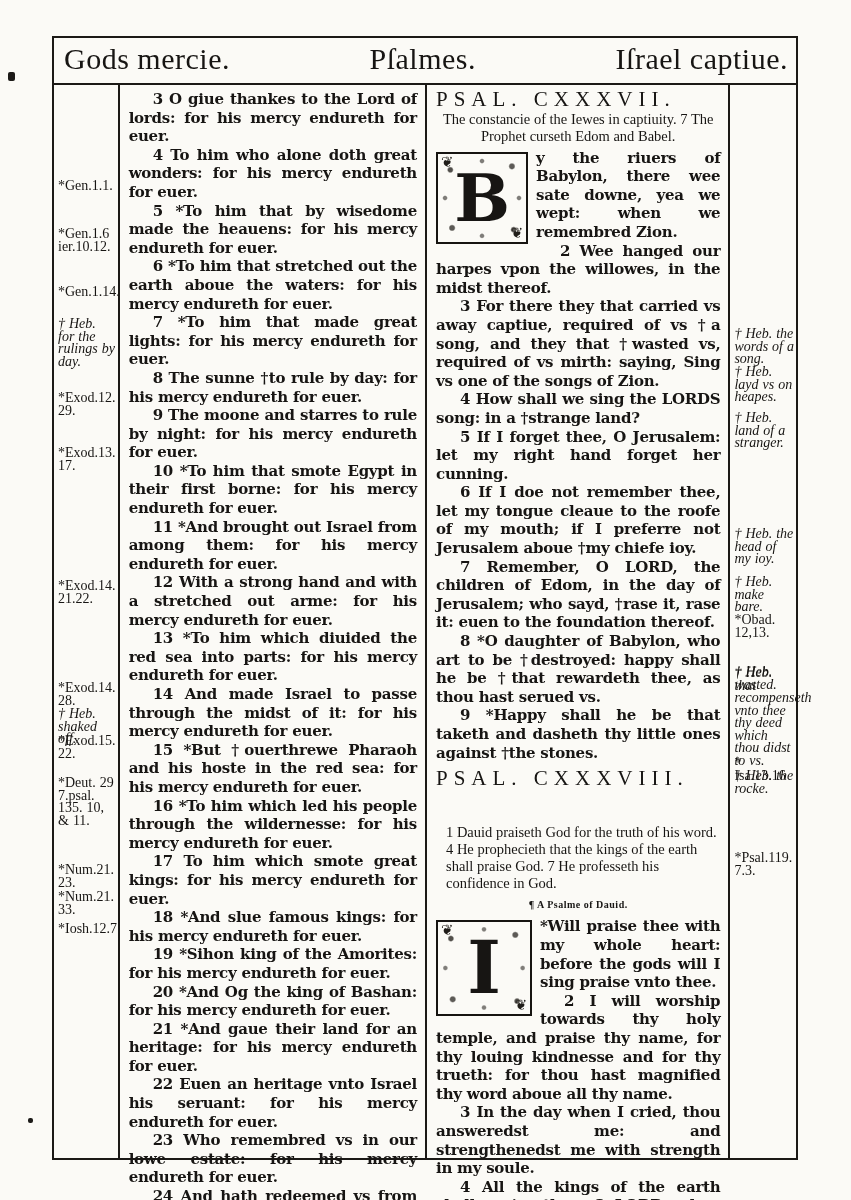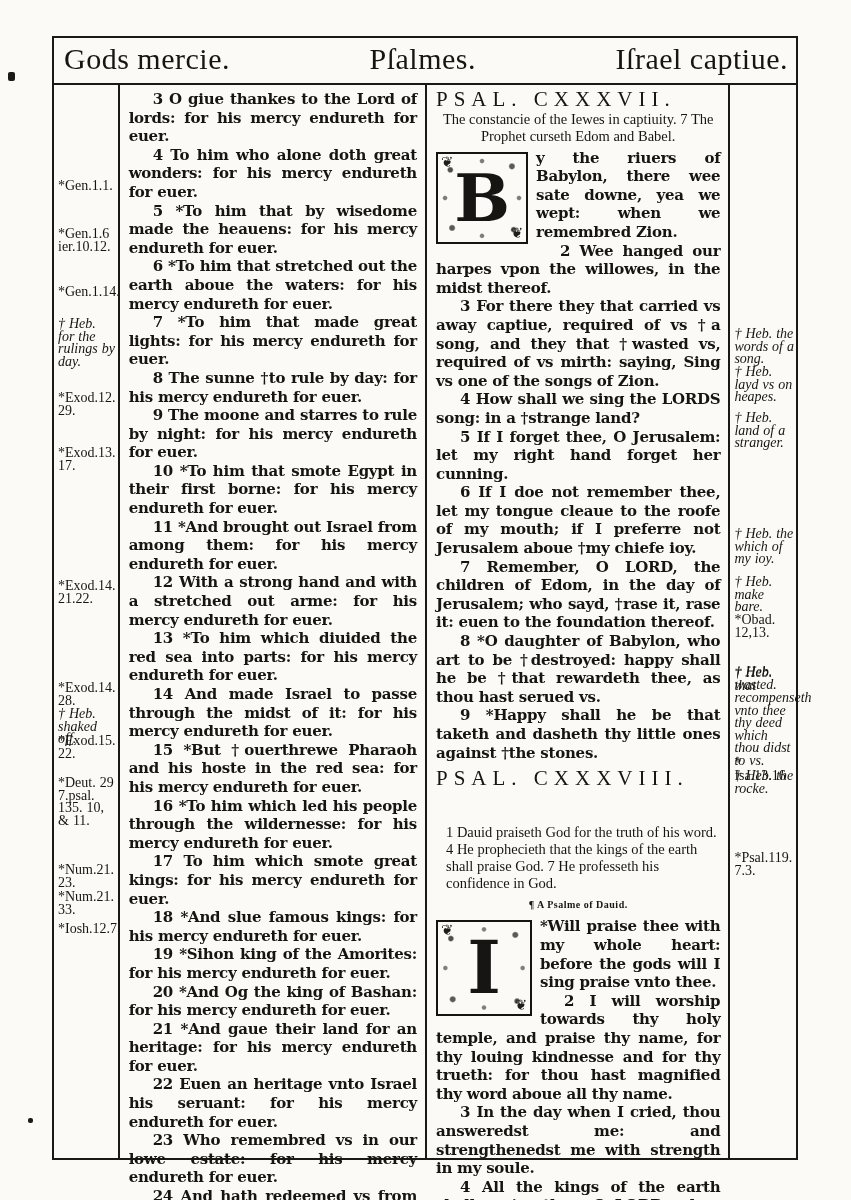--- a/index.html
+++ b/index.html
@@ -226,21 +226,21 @@
           <p class="verse">3 In the day when I cried, thou answeredst me: and strengthenedst me with strength in my soule.</p>
           <p class="verse">4 All the kings of the earth shall praise thee, O LORD: when they heare the words of thy mouth.</p>
 
         </div>
       </div>
 
       <div class="margin-col margin-right">
         <div class="note heb" style="top:243px">† Heb. the words of a song.</div>
         <div class="note heb" style="top:281px">† Heb. layd vs on heapes.</div>
         <div class="note heb" style="top:327px">† Heb. land of a stranger.</div>
-        <div class="note heb" style="top:443px">† Heb. the which of my ioy.</div>
+        <div class="note heb" style="top:443px">† Heb. the head of my ioy.</div>
         <div class="note heb" style="top:491px">† Heb. make bare.</div>
         <div class="note" style="top:529px">*Obad. 12,13.</div>
         <div class="note heb" style="top:581px">† Heb. wasted.</div>
         <div class="note heb" style="top:582px">† Heb. that recompenseth vnto thee thy deed which thou didst to vs.</div>
         <div class="note" style="top:672px">* Isa.13.16</div>
         <div class="note heb" style="top:685px">† Heb. the rocke.</div>
         <div class="note" style="top:767px">*Psal.119. 7.3.</div>
       </div>
 
     </div>

